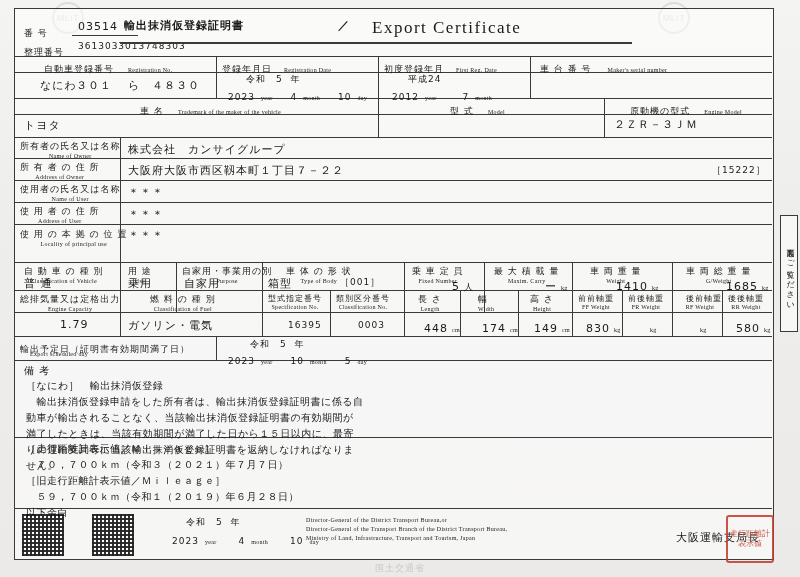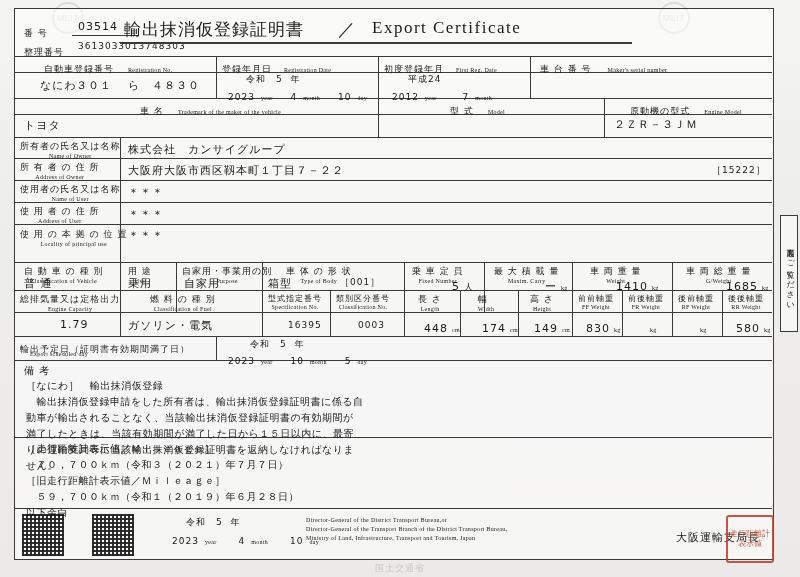--- a/index.html
+++ b/index.html
@@ -28,21 +28,21 @@
   .abs{position:absolute;}
   .ln{position:absolute;background:#3a3a3a;}
   .hl{height:1px;}
   .vl{width:1px;}
   .lbl-jp{font-family:"DejaVu Sans",sans-serif;font-size:9px;letter-spacing:1px;}
   .lbl-en{font-family:"Liberation Serif",serif;font-size:6px;letter-spacing:.3px;color:#222;}
   .val{font-family:"DejaVu Sans",sans-serif;font-size:11px;letter-spacing:1px;}
   .val-sm{font-family:"DejaVu Sans",sans-serif;font-size:9px;letter-spacing:1px;}
   .val-lg{font-family:"DejaVu Sans",sans-serif;font-size:12px;letter-spacing:2px;}
   .title{
-    font-family:"DejaVu Sans",sans-serif;font-size:17px;letter-spacing:1px;font-weight:400;
+    font-family:"DejaVu Sans",sans-serif;font-size:11px;letter-spacing:1px;font-weight:700;
   }
   .title-en{
     font-family:"Liberation Serif",serif;font-size:17px;letter-spacing:1.5px;
   }
   .notes{font-family:"DejaVu Sans",sans-serif;font-size:10px;line-height:16px;letter-spacing:.5px;}
   .qr{
     position:absolute;background:
       repeating-linear-gradient(90deg,#111 0 2px,#fff 2px 4px),
       repeating-linear-gradient(0deg,#111 0 2px,transparent 2px 4px);
     background-blend-mode:multiply;
@@ -321,21 +321,21 @@
   </div>
   <div class="abs" style="left:578px;top:293px;">
     <div class="lbl-jp" style="font-size:8px;">前前軸重</div>
     <div class="lbl-en" style="text-align:center;">FF Weight</div>
   </div>
   <div class="abs" style="left:628px;top:293px;">
     <div class="lbl-jp" style="font-size:8px;">前後軸重</div>
     <div class="lbl-en" style="text-align:center;">FR Weight</div>
   </div>
   <div class="abs" style="left:678px;top:293px;">
-    <div class="lbl-jp" style="font-size:8px;">後前軸重</div>
+    <div class="lbl-jp" style="font-size:8px;margin-left:8px;">後前軸重</div>
     <div class="lbl-en" style="text-align:center;">RF Weight</div>
   </div>
   <div class="abs" style="left:728px;top:293px;">
     <div class="lbl-jp" style="font-size:8px;">後後軸重</div>
     <div class="lbl-en" style="text-align:center;">RR Weight</div>
   </div>
 
   <div class="abs val" style="left:60px;top:318px;">1.79</div>
   <div class="abs val" style="left:128px;top:318px;">ガソリン・電気</div>
   <div class="abs val-sm" style="left:288px;top:320px;">16395</div>

